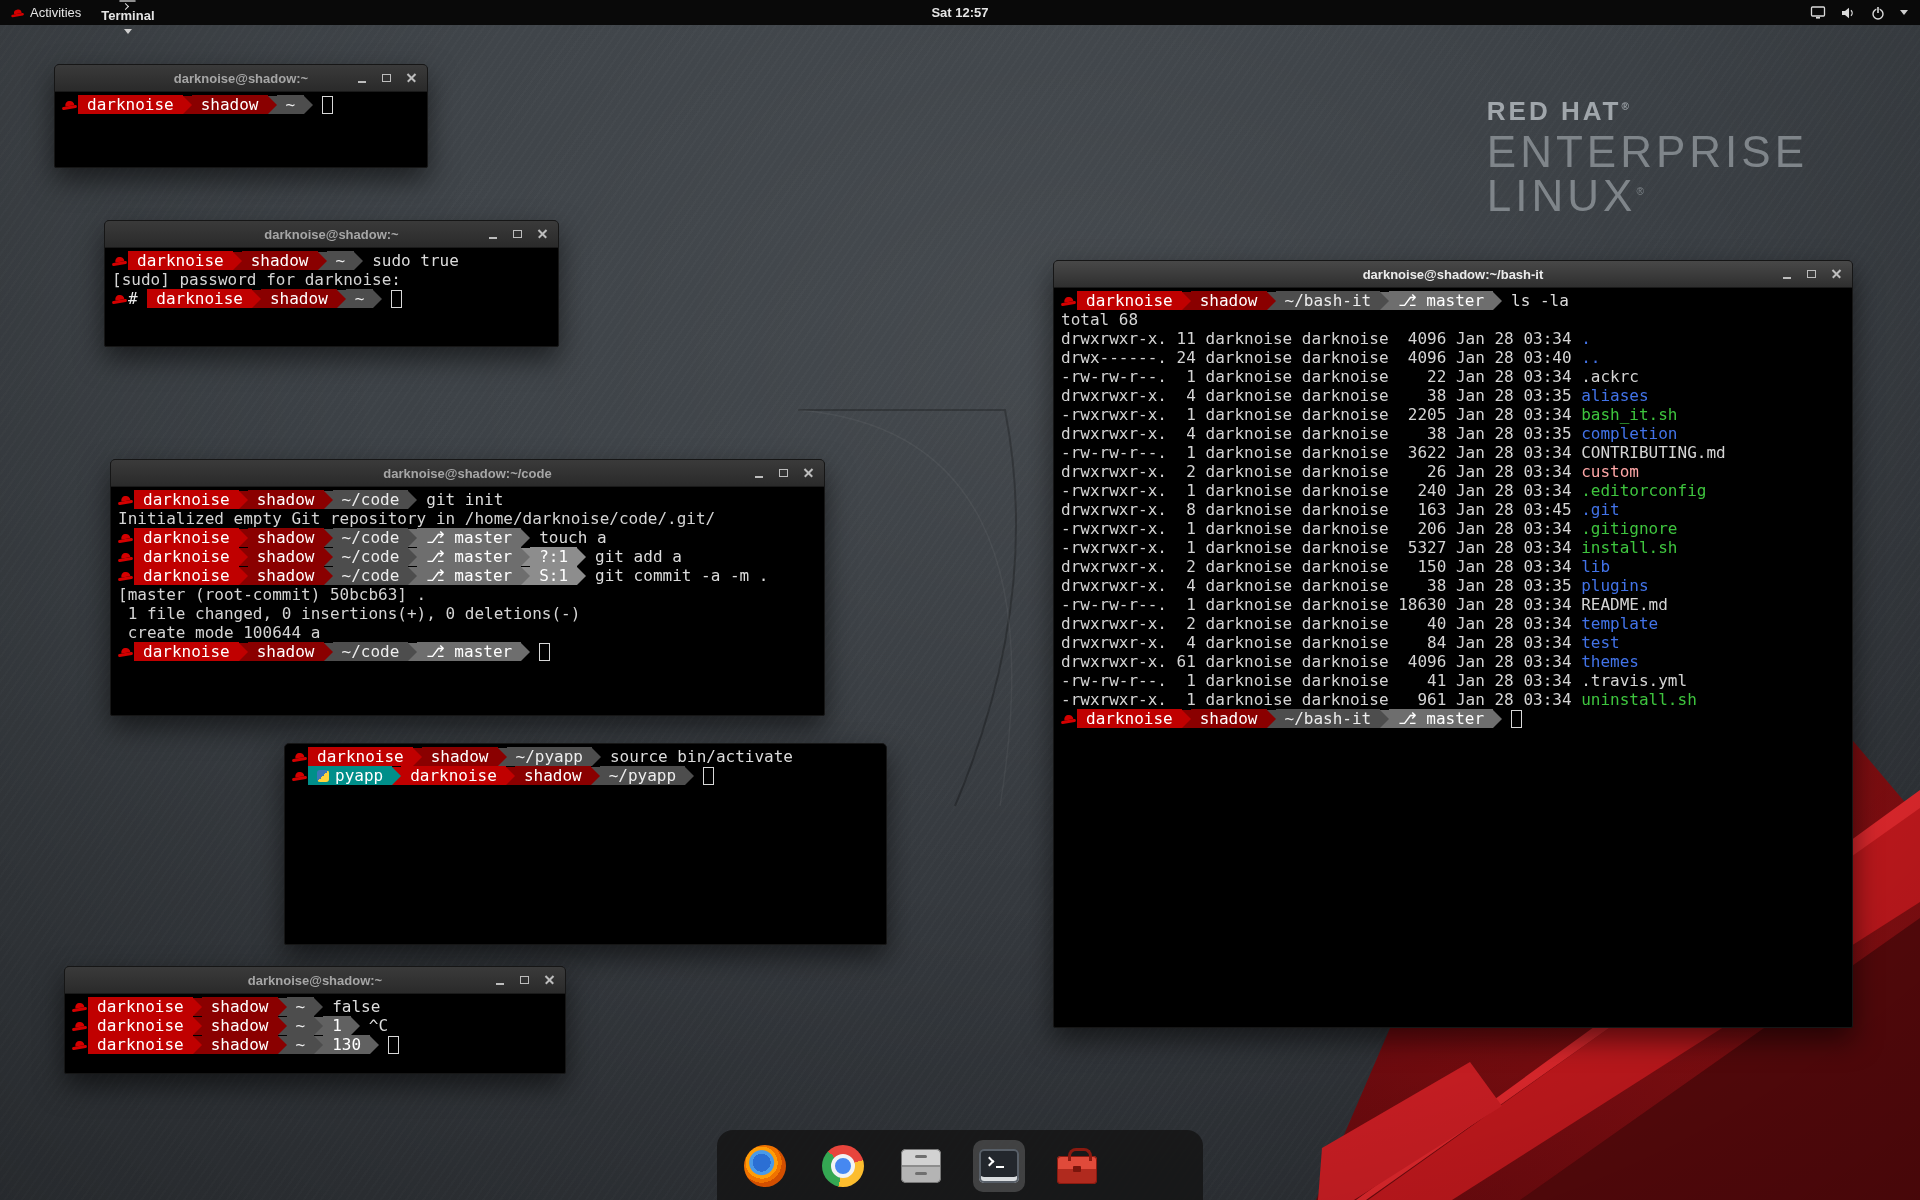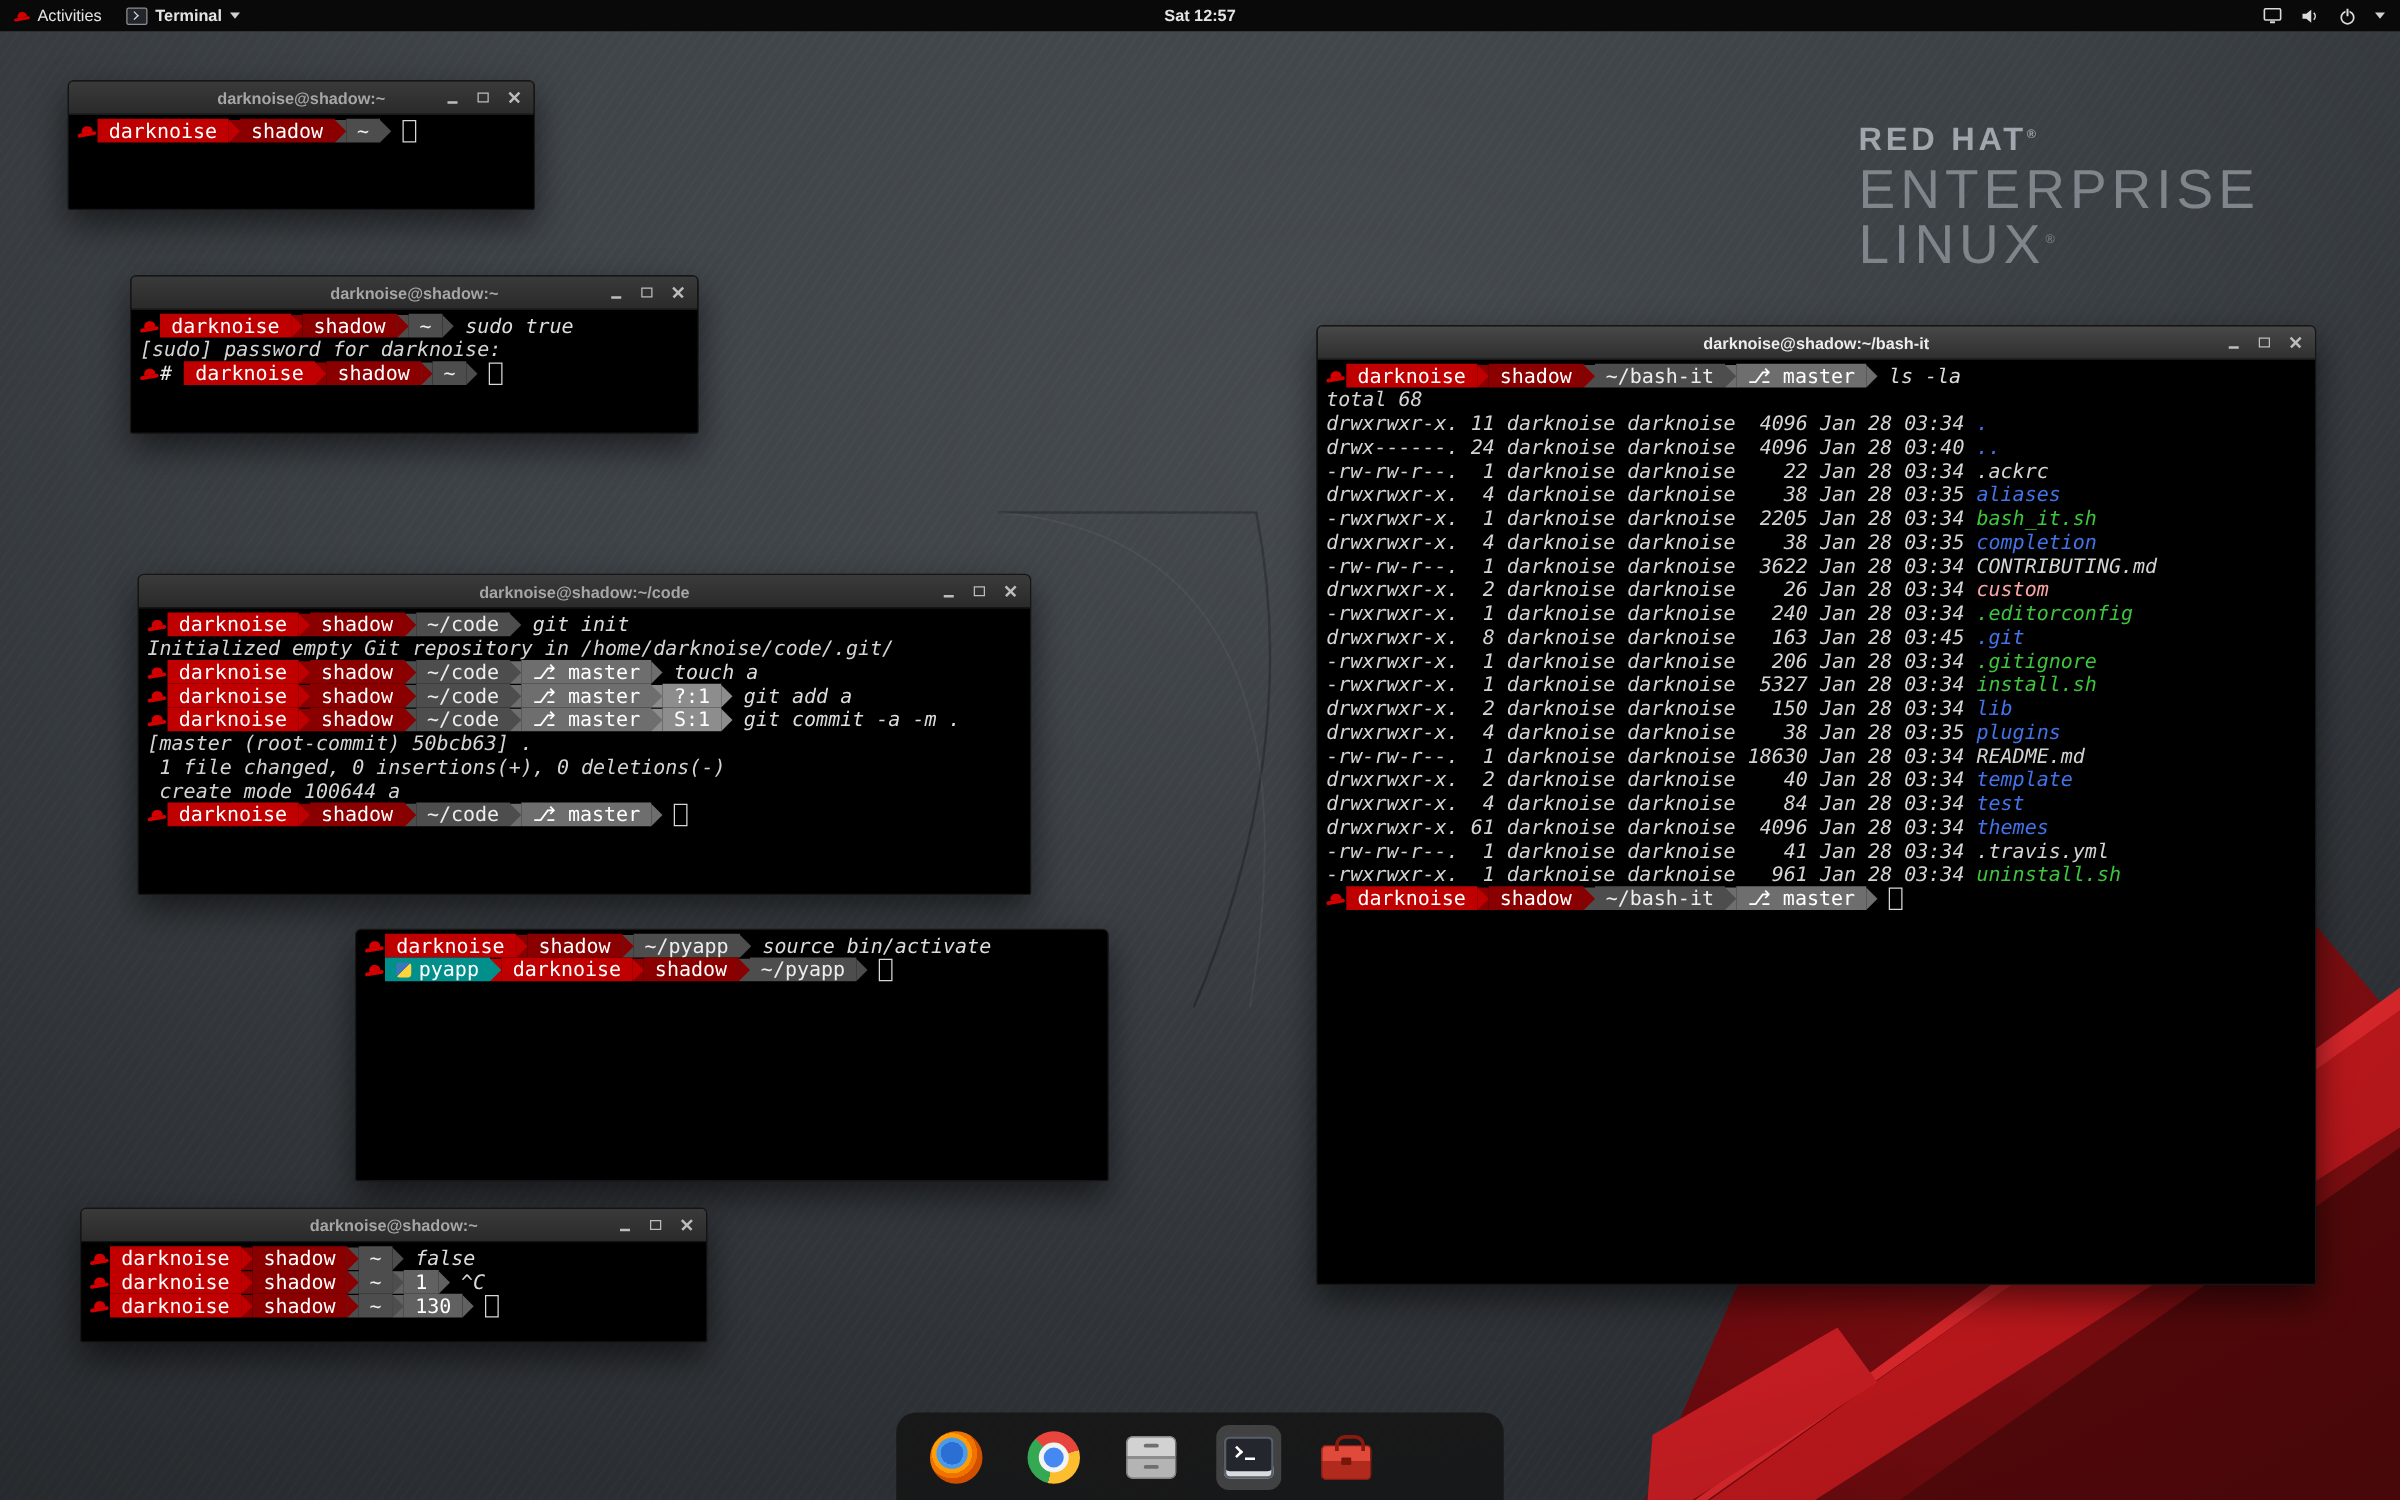--- a/index.html
+++ b/index.html
@@ -9,21 +9,21 @@
   .desktop::before{content:"";position:absolute;inset:0;z-index:0;pointer-events:none;
     background:repeating-linear-gradient(-55deg,rgba(255,255,255,.015) 0 2px,transparent 2px 7px);}
   .desktop::after{content:"";position:absolute;inset:0;z-index:0;pointer-events:none;
     background:radial-gradient(ellipse at 55% 30%,rgba(255,255,255,.05) 0%,rgba(0,0,0,0) 45%,rgba(0,0,0,.28) 100%);}
 
   
   .topbar{position:absolute;top:0;left:0;right:0;height:25px;background:#090909;z-index:100;
     display:flex;align-items:center;color:#e4e4e4;font-size:13px;}
   .tb-left{display:flex;align-items:center;height:100%;}
   .tb-item{display:flex;align-items:center;gap:6px;padding:0 10px;height:100%;cursor:default;}
-  .tb-item.bold{font-weight:bold;}
+  .tb-item.bold{font-weight:bold;flex-direction:column;}
   .tb-clock{position:absolute;left:50%;transform:translateX(-50%);font-weight:bold;}
   .tb-right{margin-left:auto;display:flex;align-items:center;gap:14px;padding-right:12px;height:100%;}
   .caret{width:0;height:0;border-left:4px solid transparent;border-right:4px solid transparent;border-top:5px solid #cfcfcf;}
   .term-mini{width:15px;height:12px;border:1px solid #8f8f8f;border-radius:2px;background:#22262c;position:relative;}
   .term-mini::before{content:"";position:absolute;left:3px;top:3px;width:4px;height:4px;
     border-top:1.5px solid #ddd;border-right:1.5px solid #ddd;transform:rotate(45deg);}
 
   
   .hat-icon{display:inline-block;width:16px;height:16px;position:relative;flex:0 0 auto;}
   .hat-icon::before{content:"";position:absolute;left:3px;top:4px;width:9px;height:5px;background:#d40000;border-radius:5px 5px 1px 1px;transform:rotate(-10deg);}
@@ -55,21 +55,21 @@
   .wbtn-max::before{content:"";width:7px;height:6px;border:1.5px solid #bdbdbd;}
   .wbtn-close::before,.wbtn-close::after{content:"";position:absolute;width:11px;height:1.6px;background:#bdbdbd;}
   .wbtn-close::before{transform:rotate(45deg);}
   .wbtn-close::after{transform:rotate(-45deg);}
 
   .tbody{padding:3px 7px;font:16px/19px "DejaVu Sans Mono",monospace;color:#d4d4d4;}
   .tline{display:flex;align-items:center;height:19px;white-space:pre;}
   .plseg{display:inline-flex;align-items:center;height:19px;padding:0 9px;flex:0 0 auto;}
   .plarrow{width:0;height:0;border-top:9.5px solid transparent;border-bottom:9.5px solid transparent;
     border-left:9px solid transparent;flex:0 0 auto;}
-  .ttext{white-space:pre;font-style:italic;}
+  .ttext{white-space:pre;}
   .t-cmd{margin-left:9px;color:#dcdcdc;}
   .t-out{color:#d4d4d4;}
   .t-plain{color:#e8e8e8;}
   .cursor{width:9px;height:16px;border:1px solid #d8d8d8;margin-left:9px;flex:0 0 auto;}
   .py-icon{width:12px;height:12px;margin-right:6px;border-radius:3px;
     background:linear-gradient(135deg,#3b77b8 0 50%,#ffd43b 50%);flex:0 0 auto;}
 
   
   .dock{position:absolute;bottom:0;left:50%;transform:translateX(-50%);z-index:50;
     background:rgba(20,20,20,.82);border-radius:16px 16px 0 0;padding:10px 22px 8px 22px;

